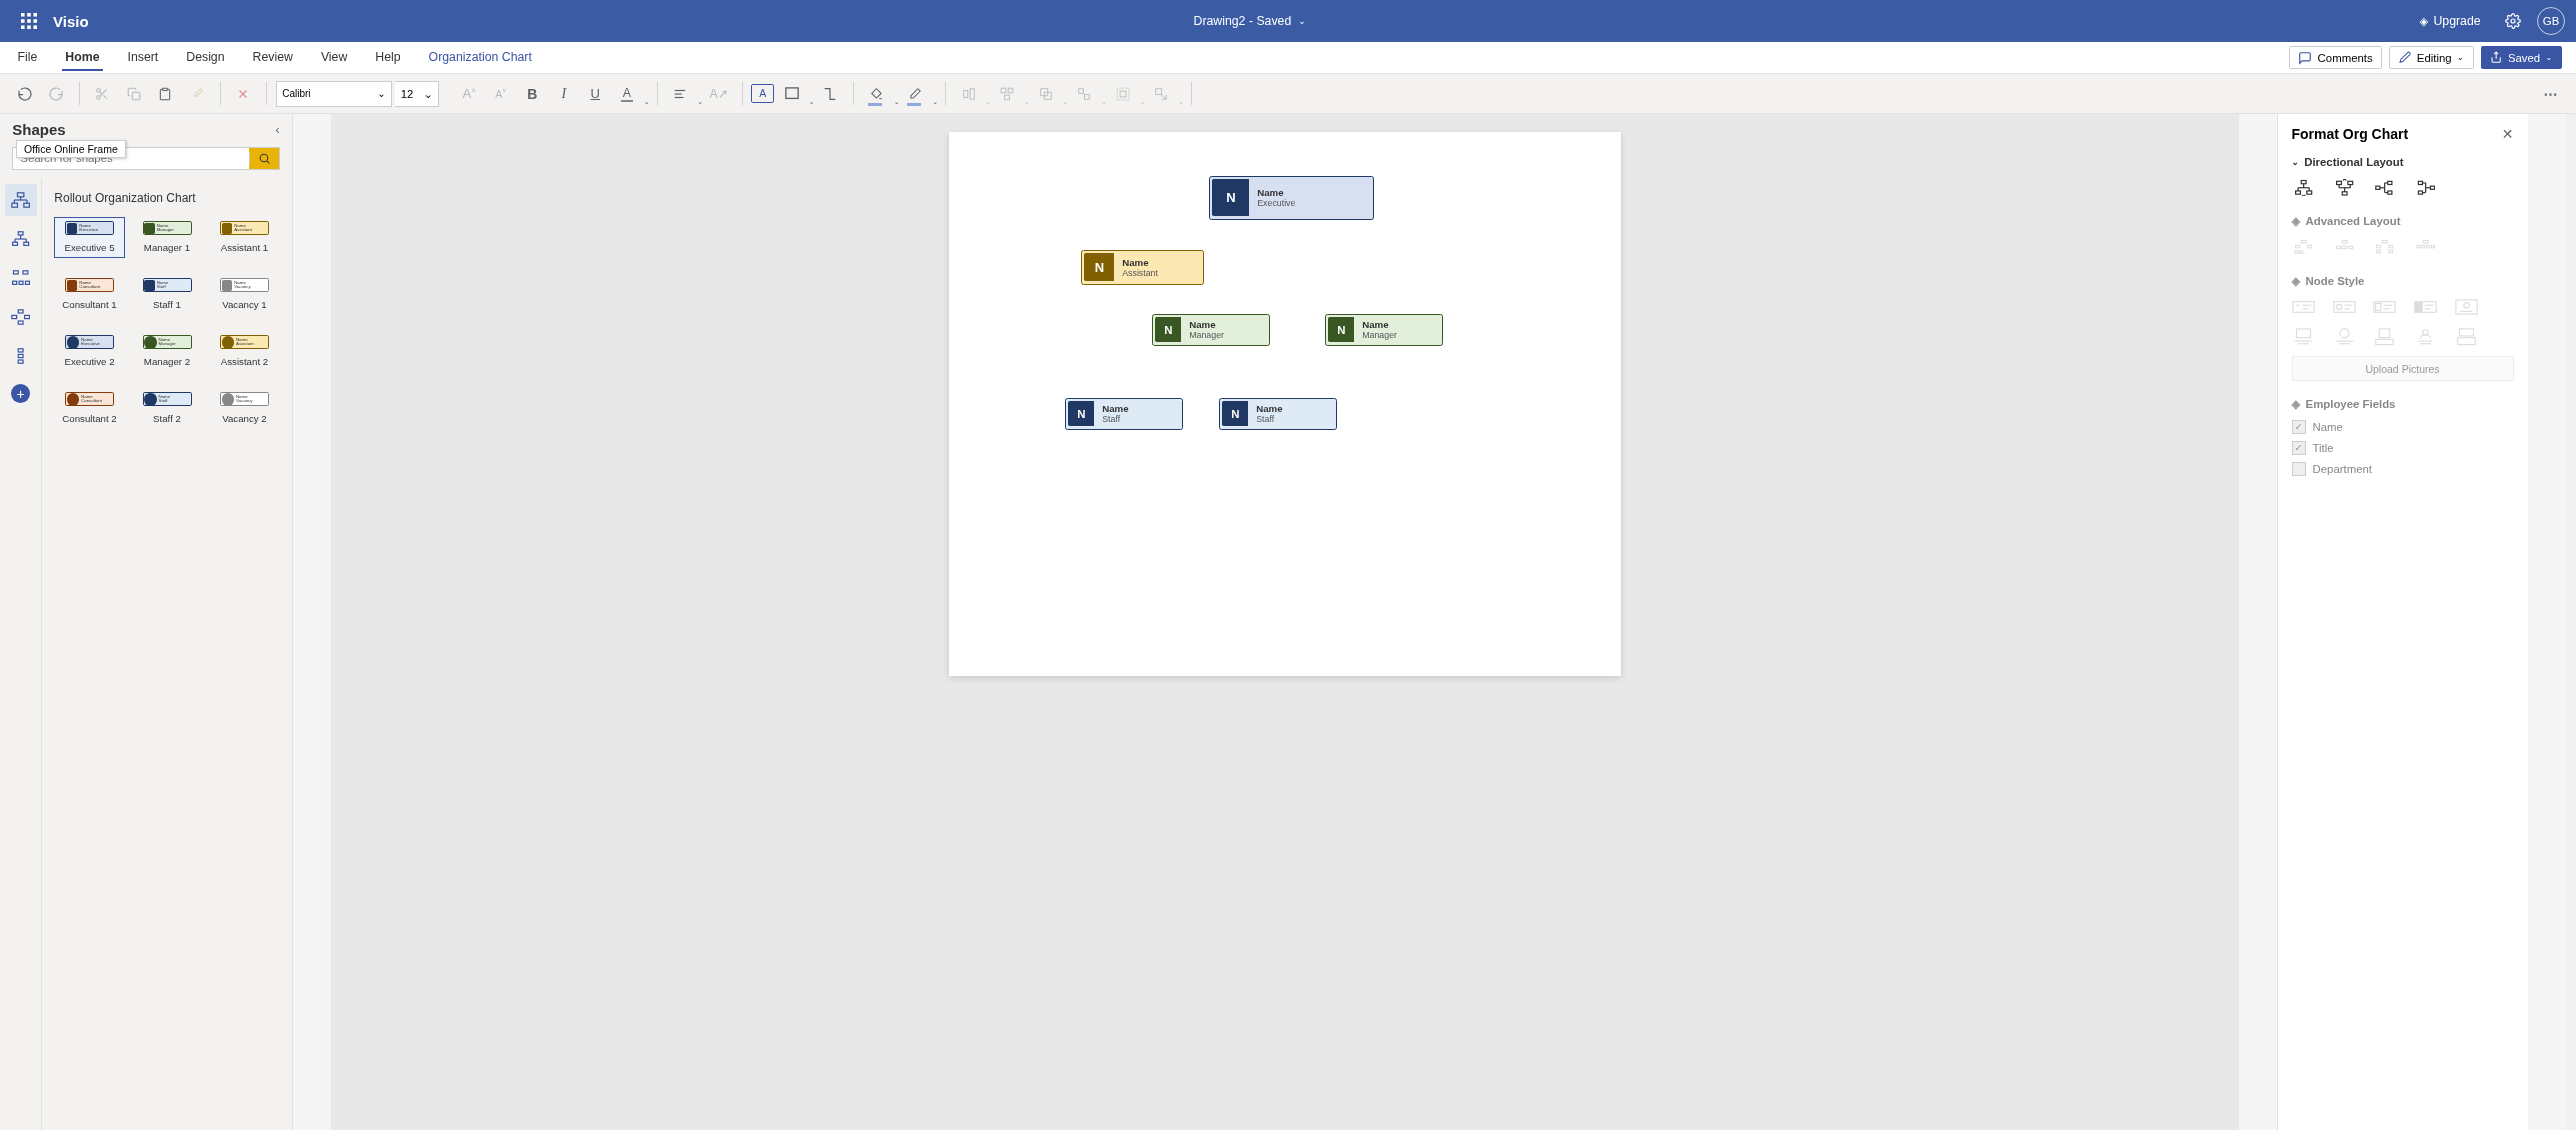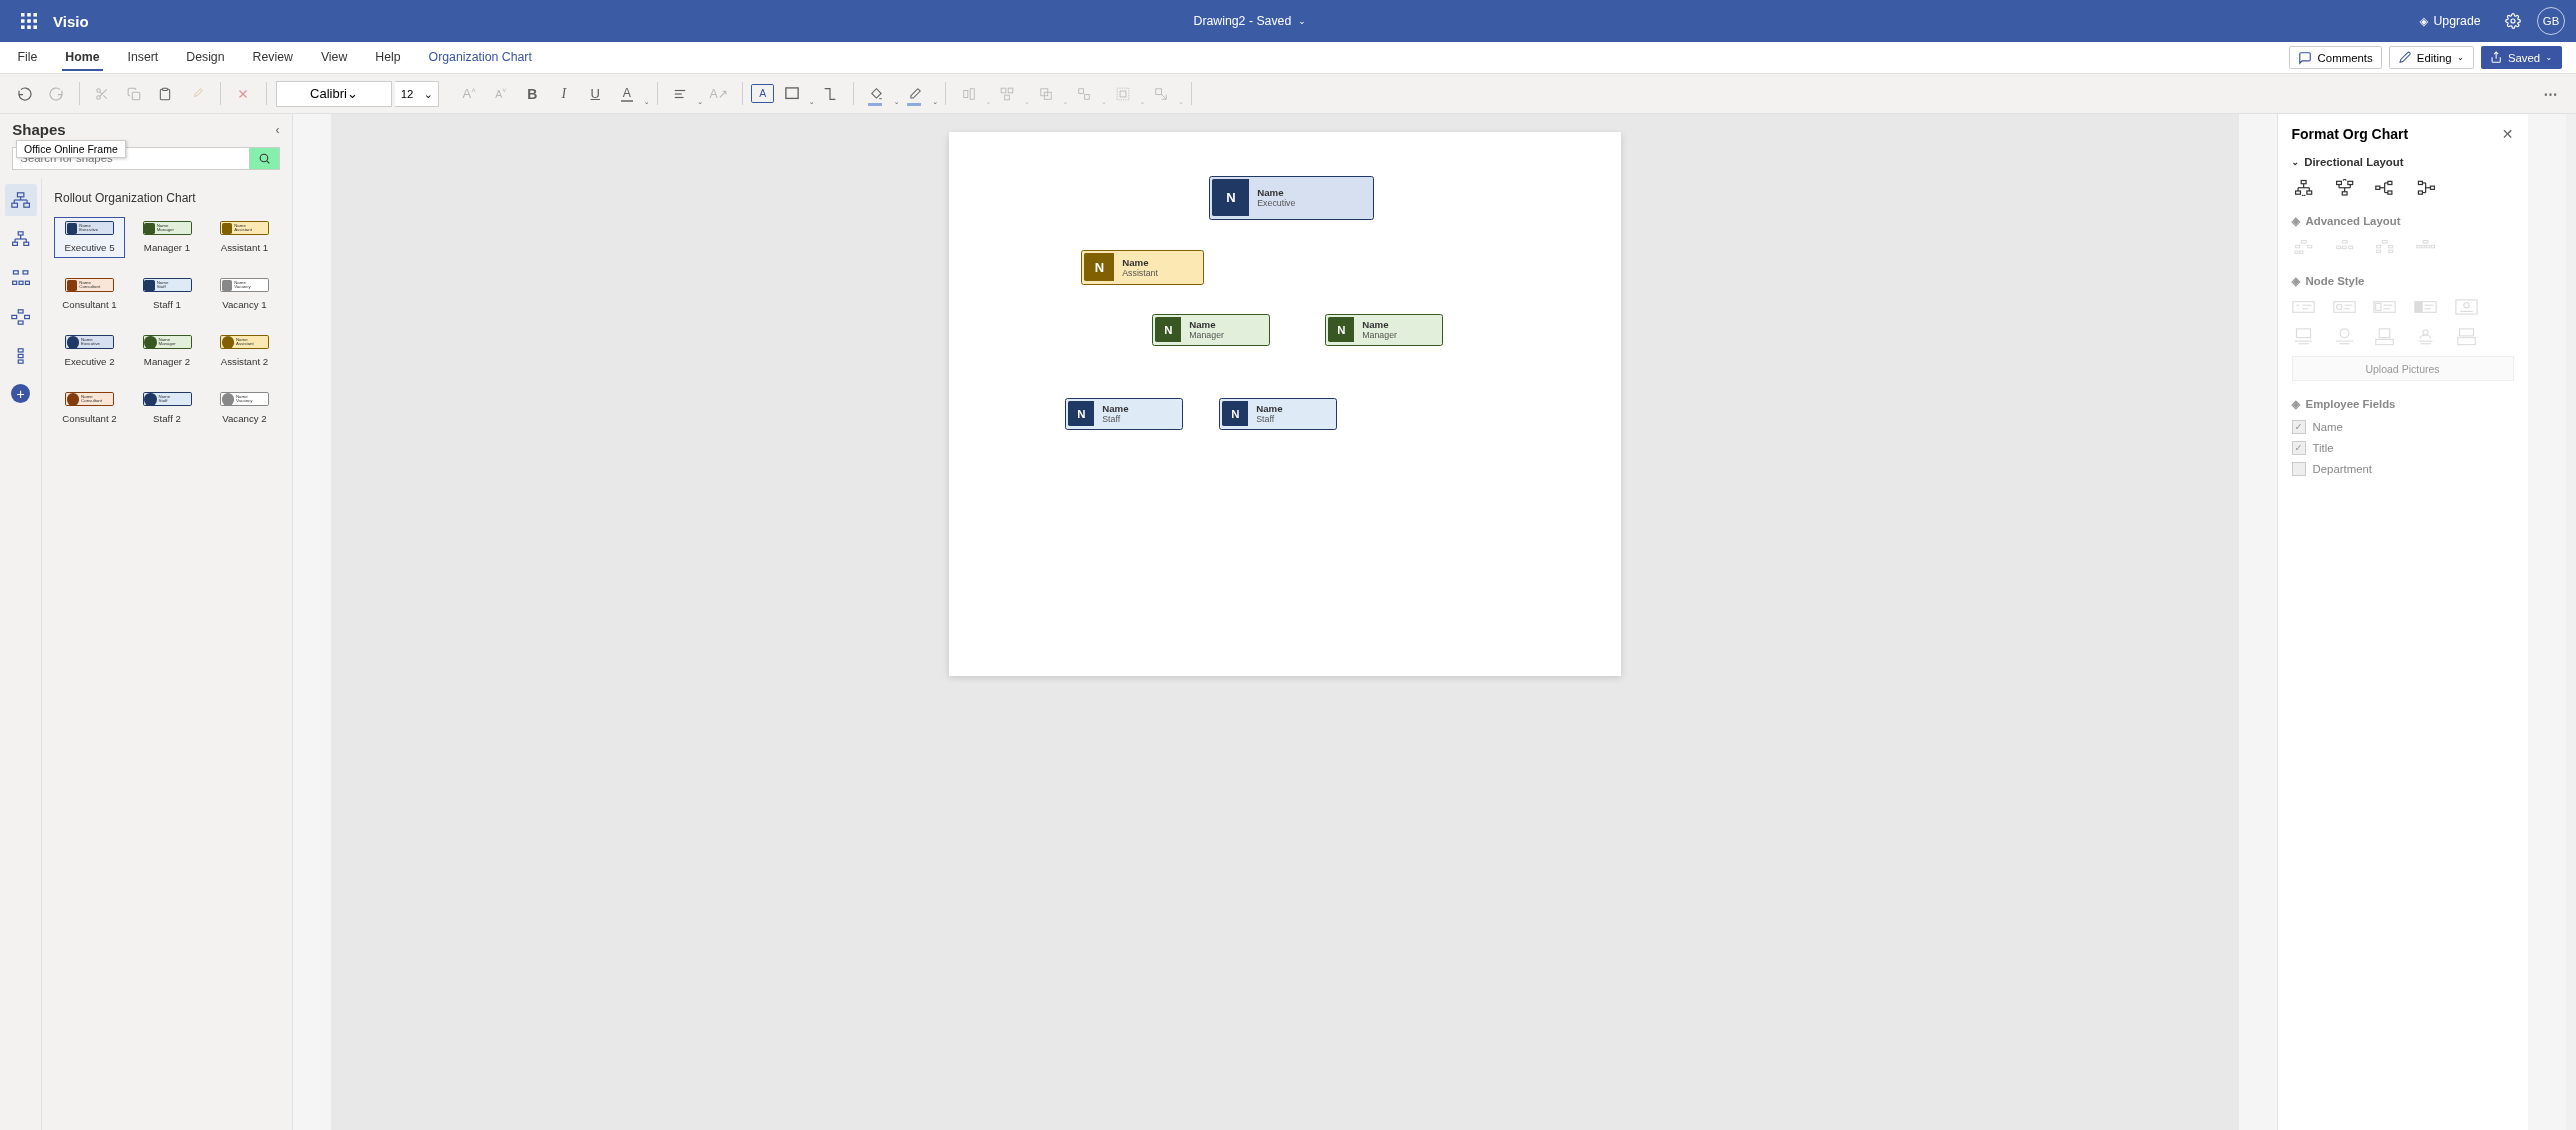--- a/index.html
+++ b/index.html
@@ -29,33 +29,33 @@
 .rbtn.primary { background: #3955a3; color: #fff; border-color: #3955a3; }
 .rbtn .chev { font-size: 8px; }
 
 
 .toolbar { background: #f3f2f1; height: 40px; display: flex; align-items: center; padding: 0 10.5px; gap: 3.5px; border-bottom: 0.9px solid #e1e1e1; }
 .tbbtn { width: 28px; height: 28px; display: flex; align-items: center; justify-content: center; cursor: pointer; color: #606060; border-radius: 1.8px; position: relative; }
 .tbbtn.disabled { opacity: 0.4; cursor: default; }
 .tbbtn .chev { position: absolute; right: -1.8px; bottom: 1.8px; font-size: 7px; }
 .tbbtn.wchev { width: 35px; padding-right: 7px; }
 .tbsep { width: 0.9px; height: 23px; background: #d0d0d0; margin: 0 5.3px; }
-.font-name { border: 0.9px solid #ccc; height: 26px; width: 116px; padding: 0 5.3px; font-size: 13px; display: flex; align-items: center; justify-content: center; background: #fff; cursor: pointer; }
+.font-name { border: 0.9px solid #ccc; height: 26px; width: 116px; padding: 0 5.3px; font-size: 10px; display: flex; align-items: center; justify-content: space-between; background: #fff; cursor: pointer; }
 .font-size { border: 0.9px solid #ccc; border-left: none; height: 26px; width: 44px; padding: 0 5.3px; font-size: 11.4px; display: flex; align-items: center; justify-content: space-between; background: #fff; cursor: pointer; }
 .more-btn { margin-left: auto; }
 
 
 .main { display: flex; height: calc(100vh - 42px - 32px - 40px); gap: 38px; }
 .shapes-panel { width: 293px; background: #f3f2f1; border-right: 0.9px solid #e1e1e1; display: flex; flex-direction: column; position: relative; }
 .shapes-header { display: flex; align-items: center; justify-content: space-between; padding: 7px 12.3px 3.5px; }
 .shapes-header h3 { font-size: 15px; font-weight: 700; color: #333; }
 .collapse-btn { cursor: pointer; font-size: 12.3px; color: #606060; }
 .tooltip { position: absolute; background: #fff; border: 0.9px solid #ccc; padding: 1.8px 7px; font-size: 10.5px; top: 26px; left: 16px; box-shadow: 0.9px 0.9px 2.6px rgba(0,0,0,0.2); }
 .search-wrap { padding: 5.3px 12.3px 8.8px; }
-.search-box { display: flex; border: 0.9px solid #ccc; background: #86efac; align-items: center; }
+.search-box { display: flex; border: 0.9px solid #ccc; background: #eab308; align-items: center; }
 .search-box input { flex: 1; border: none; padding: 4.4px 7px; font-size: 11.4px; outline: none; }
 .search-box .sbtn { width: 30px; display: flex; align-items: center; justify-content: center; border-left: 0.9px solid #ccc; cursor: pointer; }
 
 .shapes-body { flex: 1; display: flex; }
 .stencil-list { width: 42px; border-right: 0.9px solid #e1e1e1; display: flex; flex-direction: column; align-items: center; padding-top: 5.3px; gap: 7px; }
 .stencil-item { width: 32px; height: 32px; display: flex; align-items: center; justify-content: center; cursor: pointer; border-radius: 2.6px; }
 .stencil-item.active { background: #dde5f0; }
 .stencil-item.add { background: #3955a3; color: #fff; border-radius: 50%; width: 19.3px; height: 19.3px; font-size: 14px; margin-top: 5.3px; }
 .stencil-icon { width: 19.3px; height: 16px; }
 

